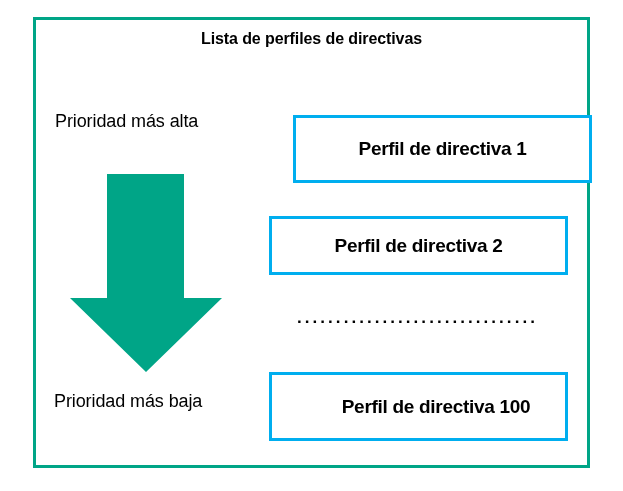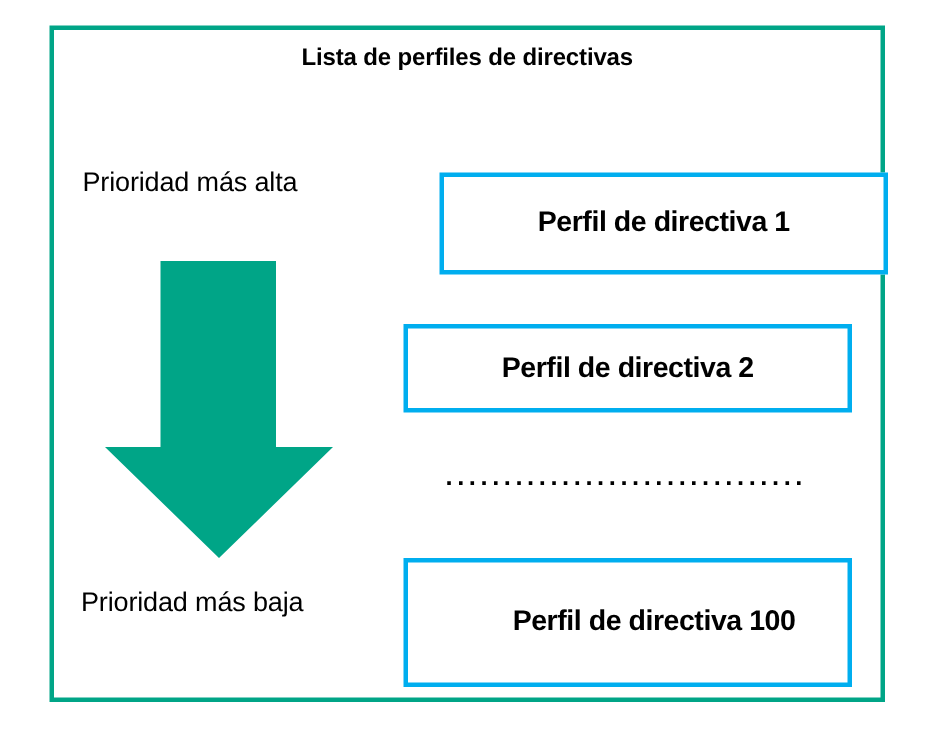--- a/index.html
+++ b/index.html
@@ -71,21 +71,21 @@
     width: 299px;
     box-sizing: border-box;
     border: 3px solid #00aeef;
     background: #ffffff;
     display: flex;
     align-items: center;
     justify-content: center;
   }
   .box-1 { top: 115px; height: 68px; margin-left: 24px; }
   .box-2 { top: 216px; height: 59px; }
-  .box-3 { top: 372px; height: 86px; padding-left: 35px; }
+  .box-3 { top: 372px; height: 69px; padding-left: 35px; }
 
   .profile-label {
     font-size: 19px;
     font-weight: bold;
     color: #000000;
     white-space: nowrap;
     letter-spacing: -0.3px;
   }
   
   .dots {

